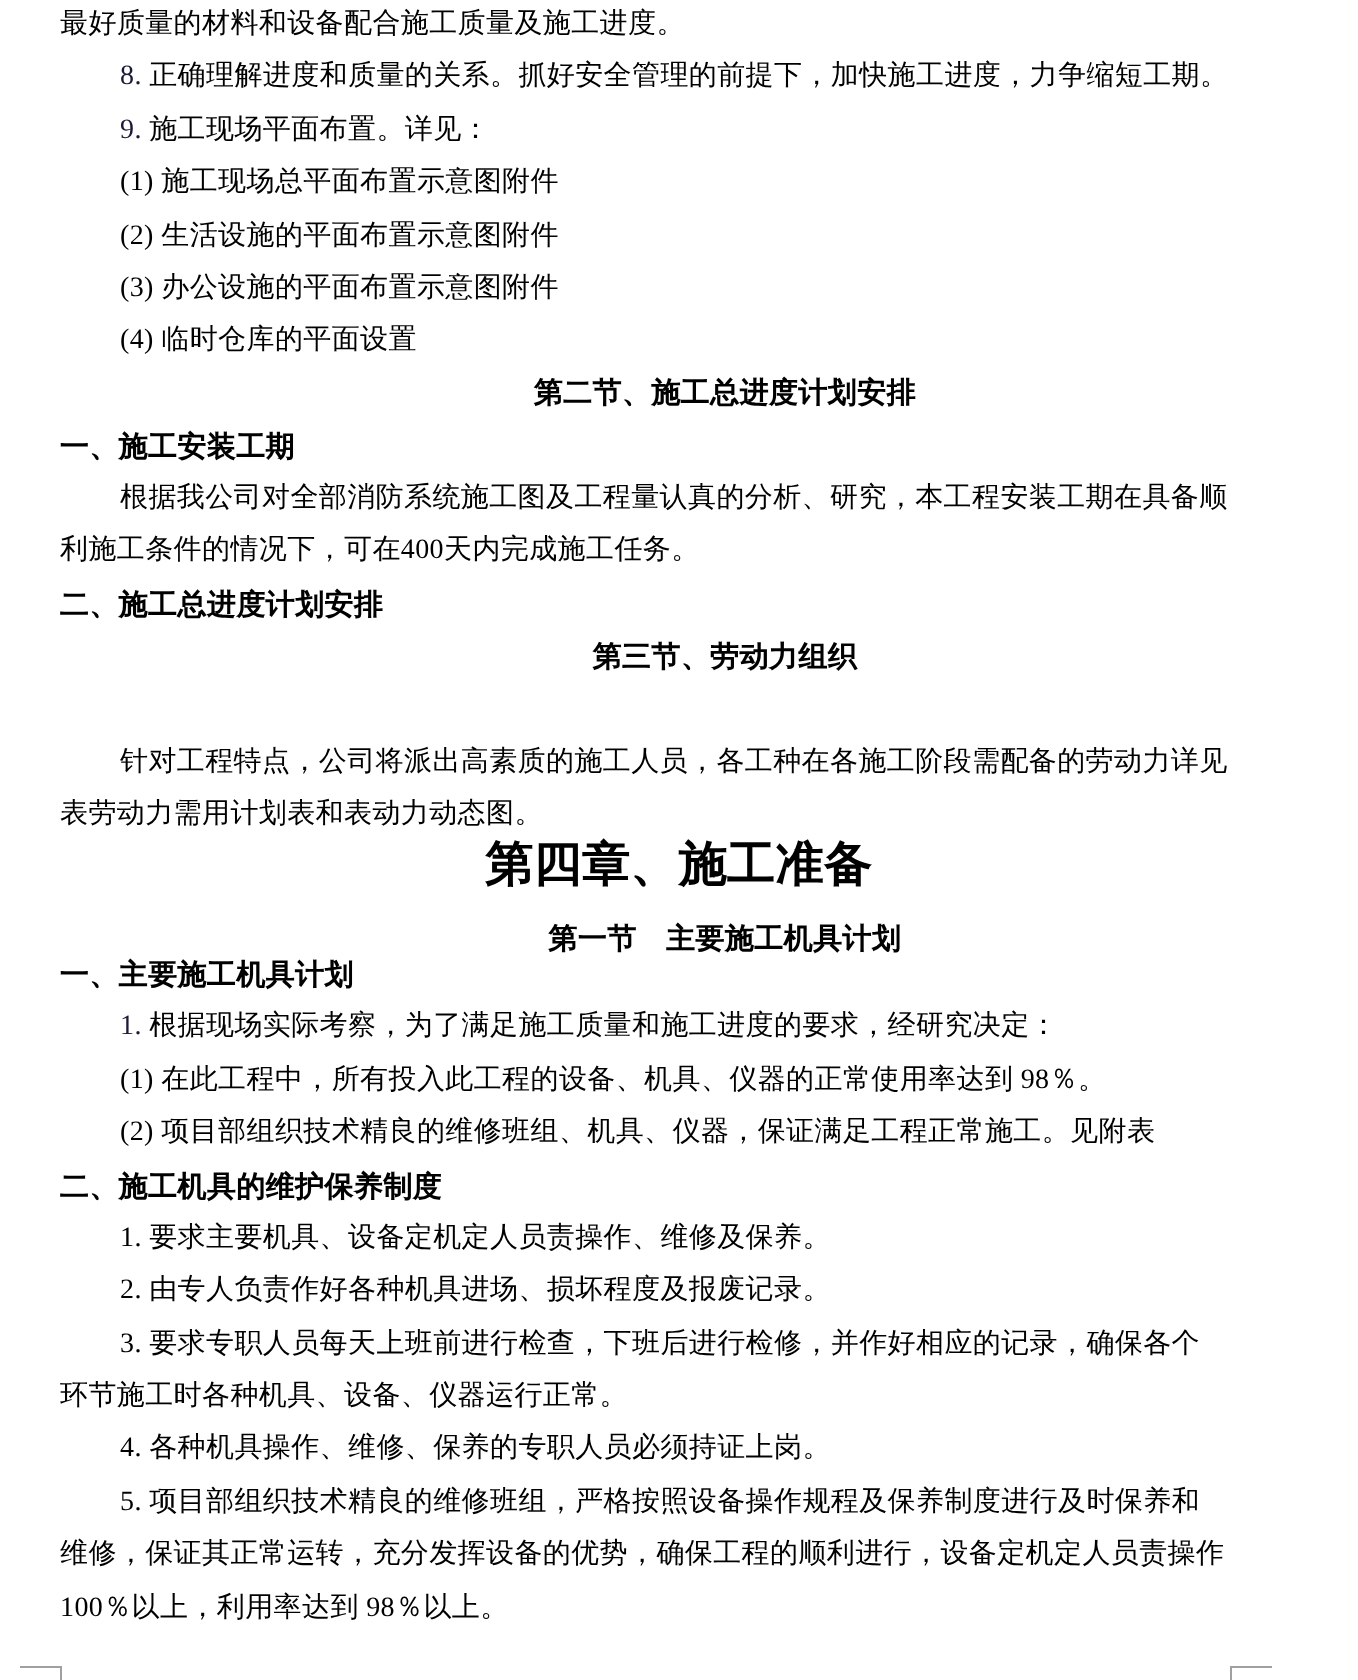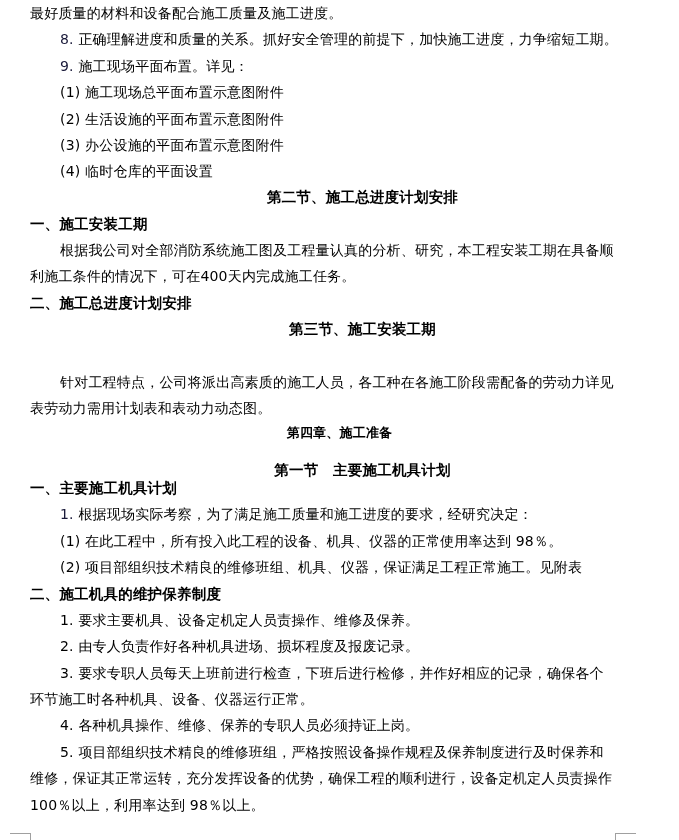--- a/index.html
+++ b/index.html
@@ -1,30 +1,30 @@
 <!DOCTYPE html>
 <html><head>
 <meta charset="utf-8">
 <style>
   html, body { margin: 0; padding: 0; background: #ffffff; }
   body {
     width: 679px; height: 840px; position: relative; overflow: hidden;
     font-family: "DejaVu Sans", "Liberation Sans", sans-serif;
     color: #000;
   }
-  .page { position: absolute; left: 0; top: 0; width: 679px; height: 708px; }
+  .page { position: absolute; left: 0; top: 0; width: 679px; height: 708px; font-family: Liberation Serif, serif; }
   .line {
     position: absolute; left: 30px; right: 30px;
     font-size: 14px; line-height: 20px; white-space: nowrap;
     letter-spacing: 0.2px;
   }
   .indent { left: 60px; }
   .center { left: 0; right: 0; text-align: center; }
   .sec-title { font-weight: bold; font-size: 14.5px; padding-left: 46px; }
-  .chap-title { font-weight: bold; font-size: 13px; line-height: 26px; }
+  .chap-title { font-weight: bold; font-size: 24px; line-height: 26px; }
   .h2 { font-weight: bold; font-size: 14.5px; }
   .num { color: #1a1a3a; }
   .corner { position: absolute; border-color: #a0a0a0; border-style: solid; width: 20px; height: 10px; }
   .corner-left { left: 10px; top: 833px; border-width: 1px 1px 0 0; }
   .corner-right { left: 615px; top: 833px; border-width: 1px 0 0 1px; }
 </style>
 </head>
 <body>
 
 <div class="page">
@@ -45,21 +45,21 @@
 
   <div class="line center sec-title" style="top:187px">第二节、施工总进度计划安排</div>
 
   <div class="line indent" style="top:240px">根据我公司对全部消防系统施工图及工程量认真的分析、研究，本工程安装工期在具备顺</div>
 
   <div class="line h2" style="top:214px">一、施工安装工期</div>
   <div class="line" style="top:266px">利施工条件的情况下，可在400天内完成施工任务。</div>
 
   <div class="line h2" style="top:293px">二、施工总进度计划安排</div>
 
-  <div class="line center sec-title" style="top:319px">第三节、施工安装工期</div>
+  <div class="line center sec-title" style="top:319px">第三节、劳动力组织</div>
 
   <div class="line indent" style="top:372px">针对工程特点，公司将派出高素质的施工人员，各工种在各施工阶段需配备的劳动力详见</div>
   <div class="line" style="top:398px">表劳动力需用计划表和表动力动态图。</div>
 
   <div class="line center chap-title" style="top:420px">第四章、施工准备</div>
 
   <div class="line center sec-title" style="top:460px">第一节　主要施工机具计划</div>
 
   <div class="line h2" style="top:478px">一、主要施工机具计划</div>
 

